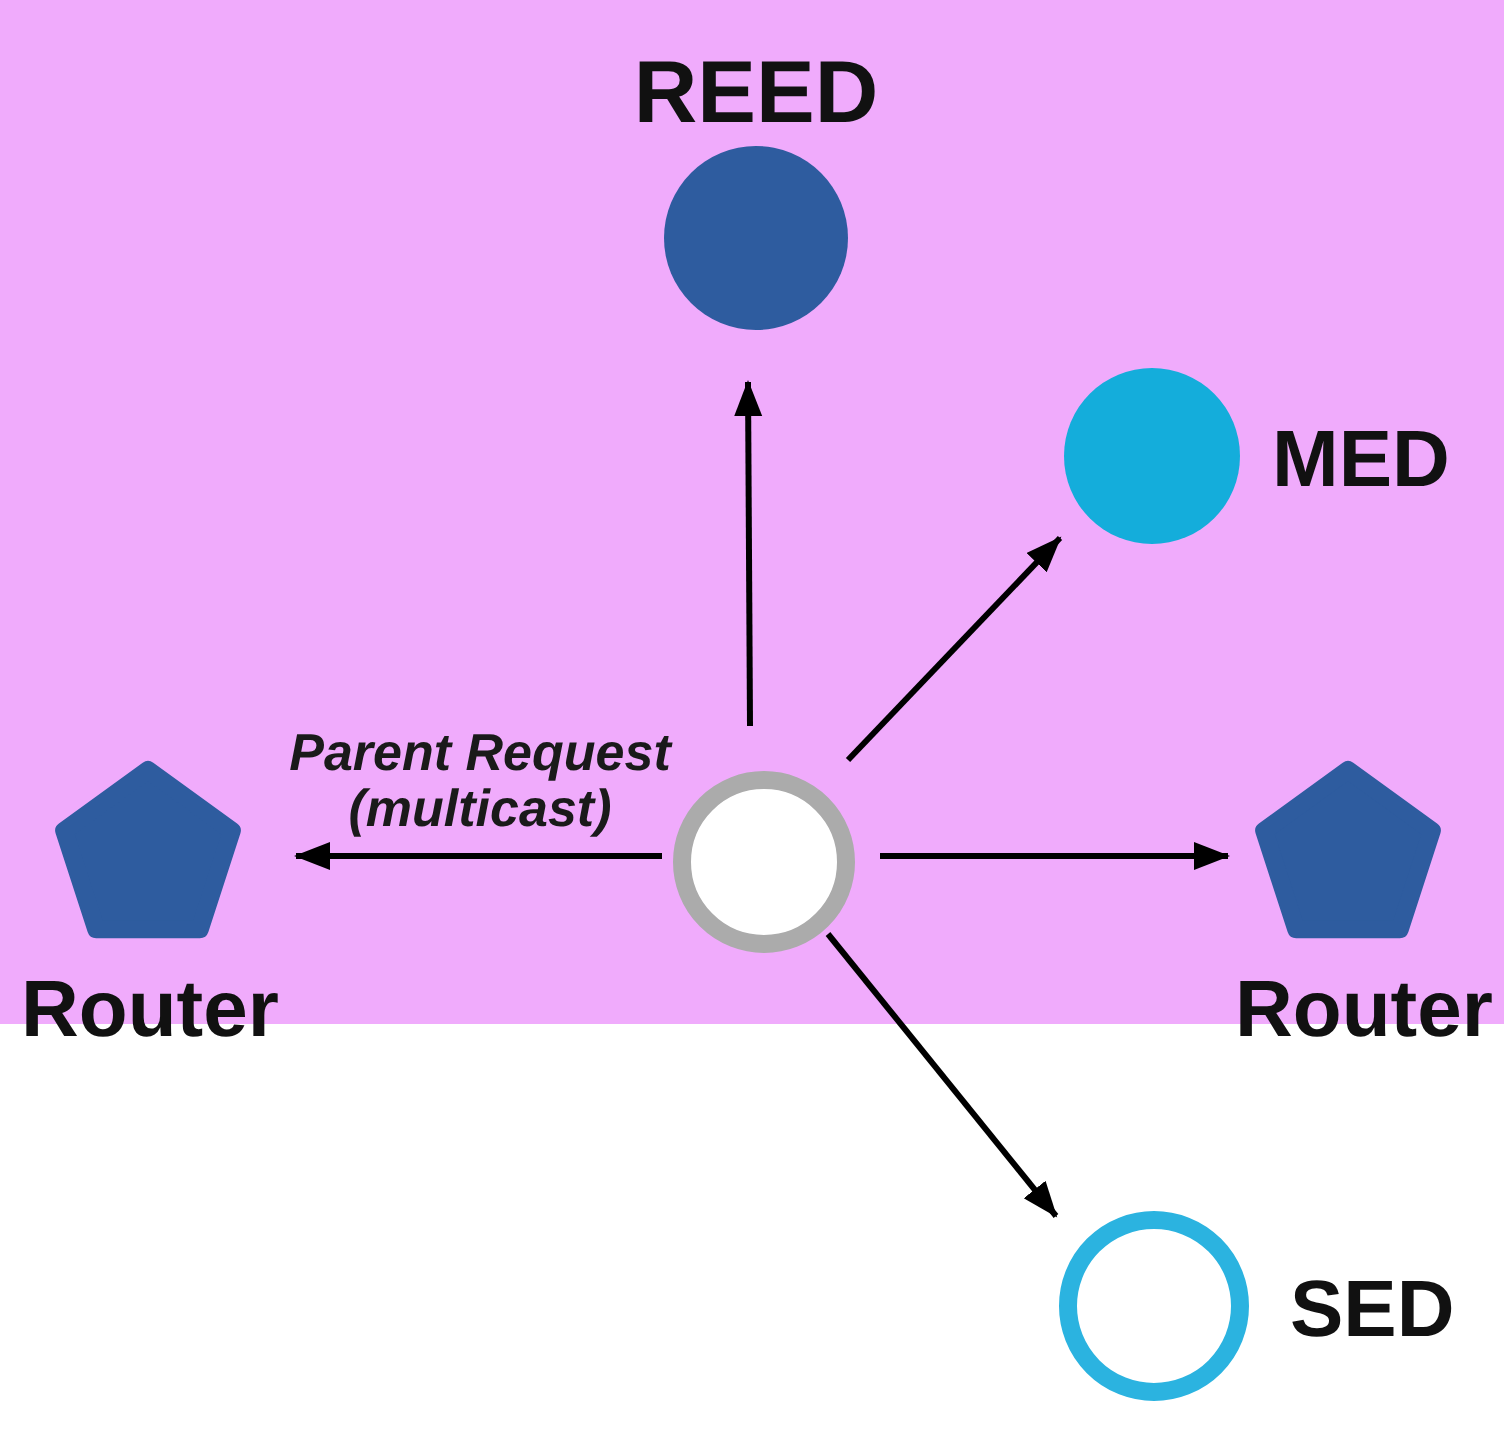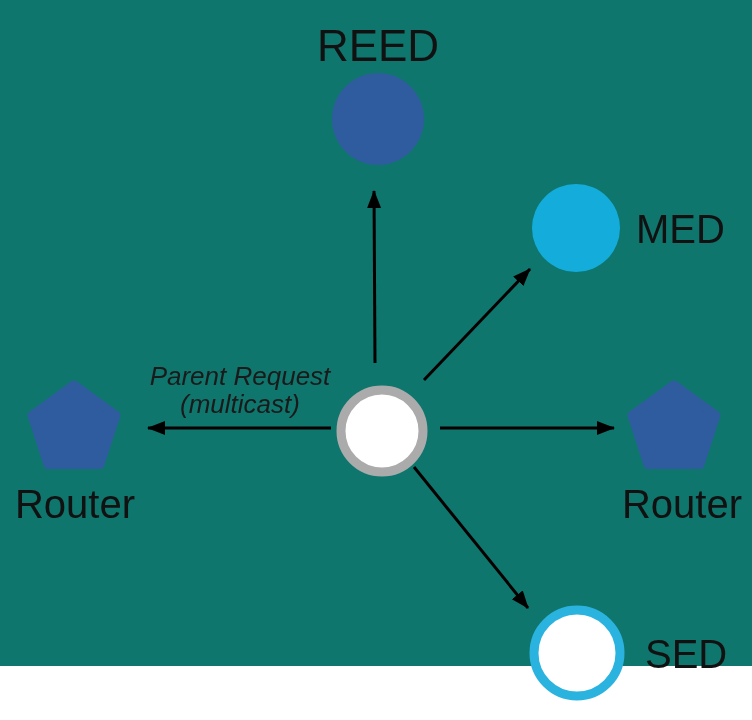--- a/index.html
+++ b/index.html
@@ -7,22 +7,23 @@
     padding: 0;
     background: #ffffff;
     width: 752px;
     height: 720px;
     overflow: hidden;
     font-family: "Liberation Sans", sans-serif;
   }
   .stage {
     position: relative;
     width: 752px;
-    height: 666px;
-    background: #0f766e;
+    height: 512px;
+    background: #f0abfc;
+    font-weight: bold;
   }
   svg { display: block; }
   text.node-label {
     font-family: "Liberation Sans", sans-serif;
     font-size: 40px;
     fill: #111111;
   }
   text.node-label-large {
     font-family: "Liberation Sans", sans-serif;
     font-size: 44px;

